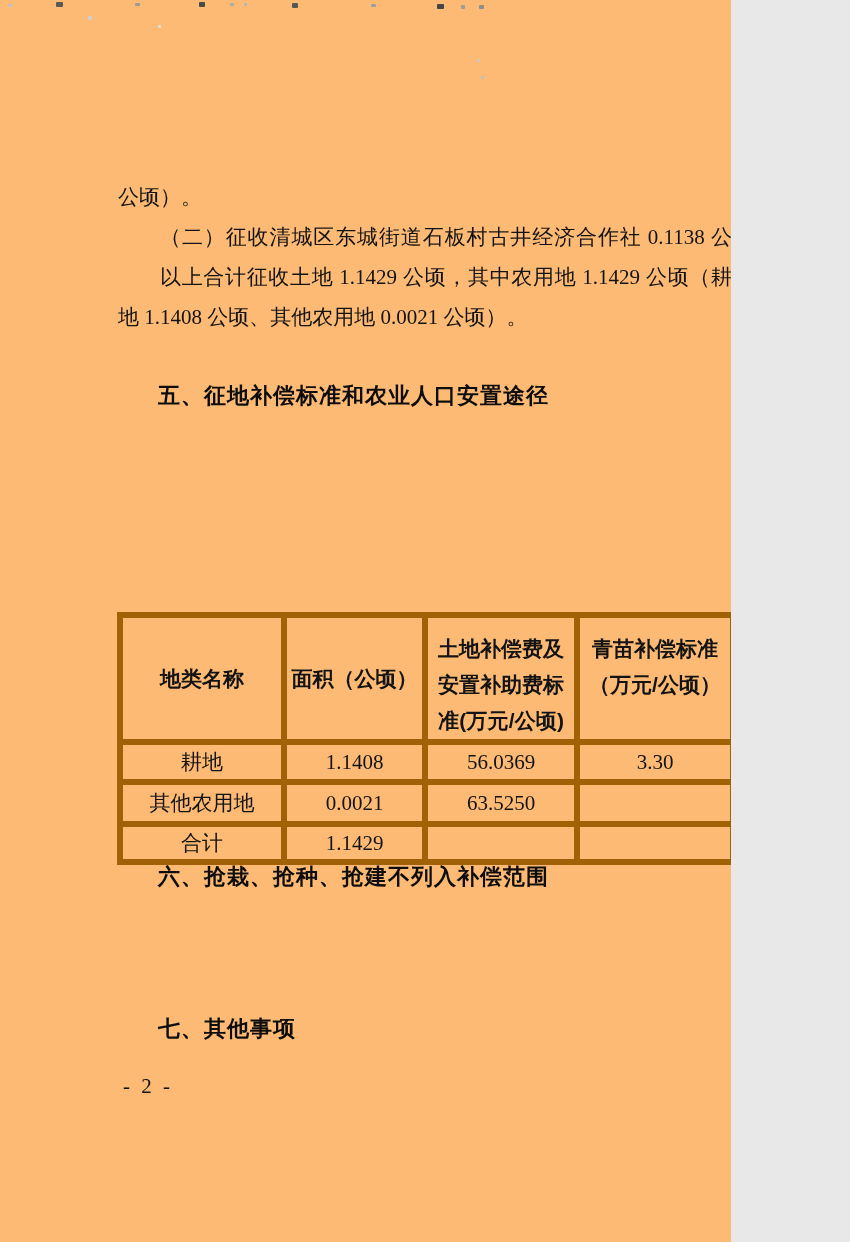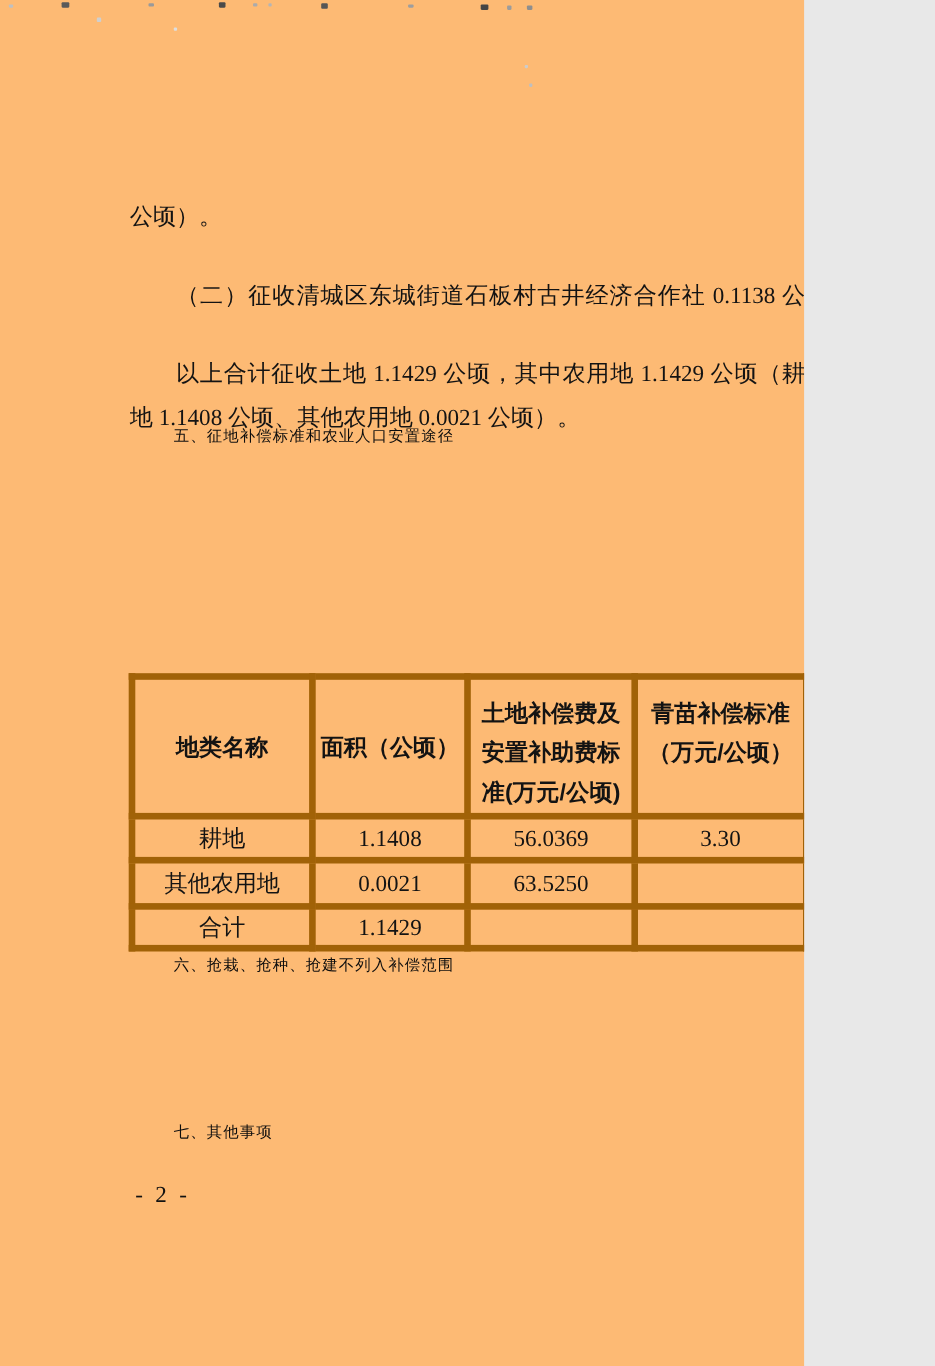--- a/index.html
+++ b/index.html
@@ -18,30 +18,30 @@
     left: 118px;
     width: 614px;
   }
   .para .line {
     font-size: 21px;
     line-height: 40px;
     white-space: normal;
     text-align: left;
   }
   .para.tight .line { line-height: 39px; }
-  .line.indent { text-indent: 42px; margin-top: 31px; }
+  .line.indent { text-indent: 42px; }
   .line.just { text-align: justify; text-align-last: justify; }
   .heading {
     position: absolute;
     left: 118px;
     width: 614px;
     padding-left: 40px;
     font-family: "Liberation Sans", sans-serif;
-    font-weight: normal;
-    font-size: 14px;
+    font-weight: bold;
+    font-size: 22px;
     line-height: 26px;
     color: #0d0d0d;
     letter-spacing: 1px;
   }
   table.comp {
     position: absolute;
     left: 117px;
     top: 612px;
     width: 613px;
     border-collapse: collapse;

